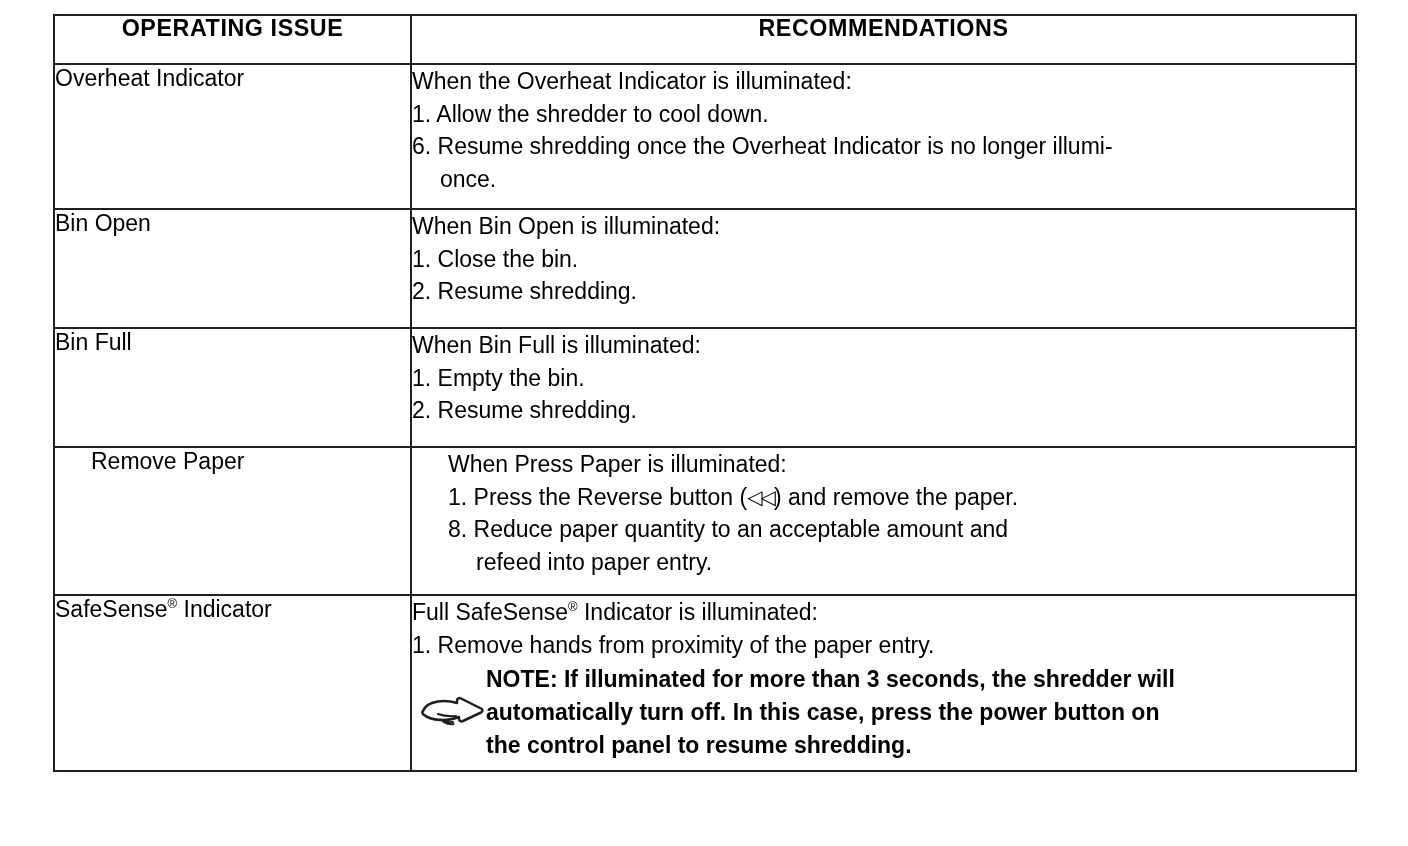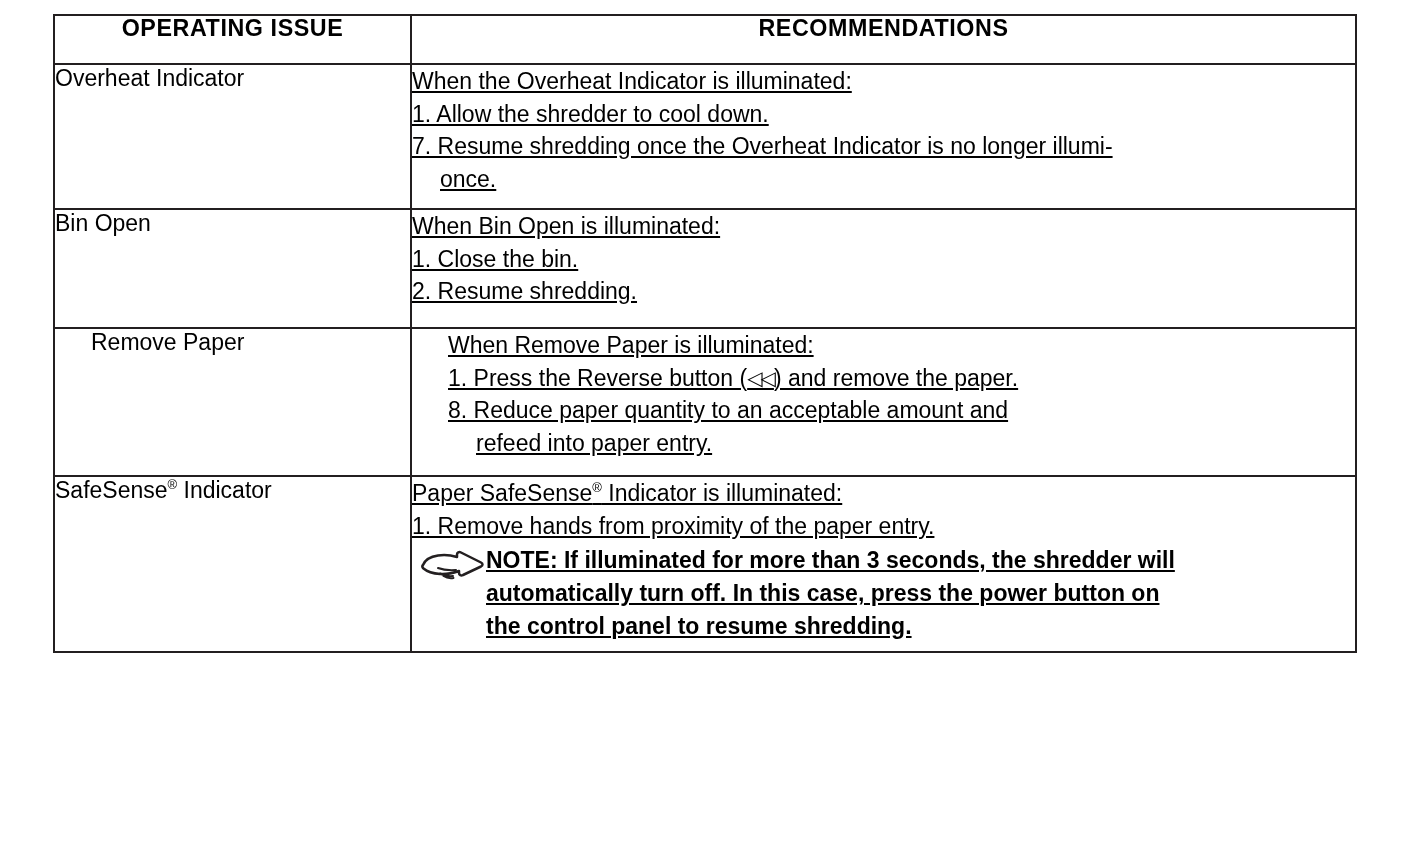--- a/index.html
+++ b/index.html
@@ -63,21 +63,20 @@
     padding: 13px 0 0 14px;
   }
   .issue-text {
     font-size: 23px;
     line-height: 1.18;
     white-space: nowrap;
   }
 
   .reco-cell {
     padding: 13px 0 14px 14px;
-    text-decoration: underline;
   }
 
   .line {
     font-size: 23px;
     line-height: 1.42;
     white-space: nowrap;
   }
 
   .indent-1 { padding-left: 28px; }
 
@@ -92,21 +91,21 @@
   .rev-glyph {
     font-size: 20px;
     letter-spacing: -2px;
     position: relative;
     top: -1px;
   }
 
   
   .note-block {
     display: flex;
-    align-items: flex-start;
+    align-items: center;
     margin-top: 2px;
   }
   .hand-icon {
     flex: 0 0 auto;
     width: 74px;
     padding-top: 6px;
     padding-left: 8px;
     box-sizing: border-box;
   }
   .note-body {
@@ -148,55 +147,65 @@
 
     <tbody>
 
       <tr class="row-overheat">
         <td class="issue-cell">
           <div class="issue-text">Overheat Indicator</div>
         </td>
         <td class="reco-cell">
           <div class="line">When the Overheat Indicator is illuminated:</div>
           <div class="line">1. Allow the shredder to cool down.</div>
-          <div class="line">7. Resume shredding once the Overheat Indicator is no longer illumi-</div>
+          <div class="line">6. Resume shredding once the Overheat Indicator is no longer illumi-</div>
           <div class="line indent-1">once.</div>
         </td>
       </tr>
 
       <tr class="row-binopen">
         <td class="issue-cell">
           <div class="issue-text">Bin Open</div>
         </td>
         <td class="reco-cell">
           <div class="line">When Bin Open is illuminated:</div>
           <div class="line">1. Close the bin.</div>
           <div class="line">2. Resume shredding.</div>
         </td>
       </tr>
 
+      <tr class="row-binfull">
+        <td class="issue-cell">
+          <div class="issue-text">Bin Full</div>
+        </td>
+        <td class="reco-cell">
+          <div class="line">When Bin Full is illuminated:</div>
+          <div class="line">1. Empty the bin.</div>
+          <div class="line">2. Resume shredding.</div>
+        </td>
+      </tr>
 
       <tr class="row-removepaper">
         <td class="issue-cell">
           <div class="issue-text">Remove Paper</div>
         </td>
         <td class="reco-cell">
-          <div class="line">When Remove Paper is illuminated:</div>
+          <div class="line">When Press Paper is illuminated:</div>
           <div class="line"><span>1. Press the Reverse button (</span><span class="rev-glyph">◁◁</span><span>) and remove the paper.</span></div>
           <div class="line">8. Reduce paper quantity to an acceptable amount and</div>
           <div class="line indent-1">refeed into paper entry.</div>
         </td>
       </tr>
 
       <tr class="row-safesense">
         <td class="issue-cell">
           <div class="issue-text"><span>SafeSense</span><span class="reg">®</span><span> Indicator</span></div>
         </td>
         <td class="reco-cell">
-          <div class="line"><span>Paper SafeSense</span><span class="reg">®</span><span> Indicator is illuminated:</span></div>
+          <div class="line"><span>Full SafeSense</span><span class="reg">®</span><span> Indicator is illuminated:</span></div>
           <div class="line">1. Remove hands from proximity of the paper entry.</div>
 
           <div class="note-block">
             <div class="hand-icon">
               <svg width="64" height="34" viewBox="0 0 128 68" aria-hidden="true">
                 <path d="M6 30 C10 20 22 13 36 11 C50 9 64 11 74 14 L74 9 C74 5 78 3 82 5 L122 25 C126 27 126 31 122 33 L86 50 C82 52 78 50 78 46 L78 42 C66 46 52 49 40 48 C26 47 14 43 7 37 C4 34 4 32 6 30 Z" fill="#ffffff" stroke="#231f20" stroke-width="5" stroke-linejoin="round"></path>
                 <path d="M36 36 C44 39 58 41 72 40" fill="none" stroke="#231f20" stroke-width="4" stroke-linecap="round"></path>
                 <path d="M40 47 C48 51 58 53 66 52" fill="none" stroke="#231f20" stroke-width="4" stroke-linecap="round"></path>
                 <path d="M47 52 C53 56 60 57 67 56" fill="none" stroke="#231f20" stroke-width="4" stroke-linecap="round"></path>
               </svg>

